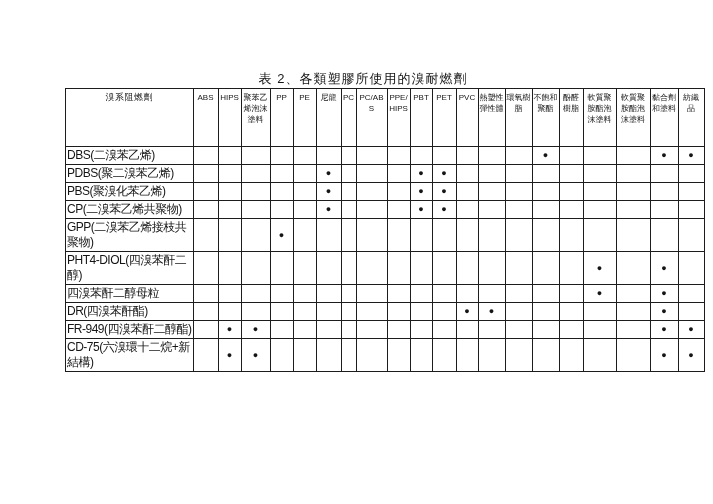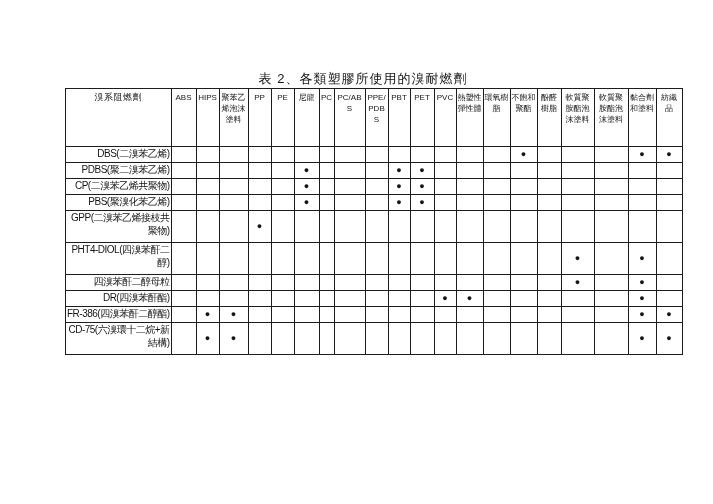--- a/index.html
+++ b/index.html
@@ -19,21 +19,21 @@
   }
   th.colhead{
     font-weight:normal;font-size:8px;text-align:center;vertical-align:top;
     padding:3px 1px;line-height:1.4;overflow-wrap:break-word;word-break:break-all;
   }
   th.corner{
     font-weight:normal;font-size:9px;text-align:center;vertical-align:top;
     padding:2px 1px;letter-spacing:0.5px;
   }
   td.label{
-    font-size:10px;letter-spacing:-0.5px;text-align:right;vertical-align:top;
+    font-size:12px;letter-spacing:-0.5px;text-align:left;vertical-align:top;
     padding:1px 1px;line-height:1.25;
   }
   tr.single td.label{white-space:nowrap;}
   td.cell{
     text-align:center;vertical-align:middle;font-size:9px;line-height:1;padding:0;
   }
 </style>
 </head>
 <body>
 
@@ -67,21 +67,21 @@
         <tr style="height: 58px;">
           <th class="corner">溴系阻燃劑</th>
           <th class="colhead">ABS</th>
           <th class="colhead">HIPS</th>
           <th class="colhead">聚苯乙烯泡沫塗料</th>
           <th class="colhead">PP</th>
           <th class="colhead">PE</th>
           <th class="colhead">尼龍</th>
           <th class="colhead">PC</th>
           <th class="colhead">PC/ABS</th>
-          <th class="colhead">PPE/PDBS</th>
+          <th class="colhead">PPE/HIPS</th>
           <th class="colhead">PBT</th>
           <th class="colhead">PET</th>
           <th class="colhead">PVC</th>
           <th class="colhead">熱塑性彈性體</th>
           <th class="colhead">環氧樹脂</th>
           <th class="colhead">不飽和聚酯</th>
           <th class="colhead">酚醛樹脂</th>
           <th class="colhead">軟質聚胺酯泡沫塗料</th>
           <th class="colhead">軟質聚胺酯泡沫塗料</th>
           <th class="colhead">黏合劑和塗料</th>
@@ -129,44 +129,44 @@
           <td class="cell"></td>
           <td class="cell"></td>
           <td class="cell"></td>
           <td class="cell"></td>
           <td class="cell"></td>
           <td class="cell"></td>
           <td class="cell"></td>
           <td class="cell"></td>
         </tr>
         <tr class="single" style="height: 16px;">
+          <td class="label">PBS(聚溴化苯乙烯)</td>
+          <td class="cell"></td>
+          <td class="cell"></td>
+          <td class="cell"></td>
+          <td class="cell"></td>
+          <td class="cell"></td>
+          <td class="cell">●</td>
+          <td class="cell"></td>
+          <td class="cell"></td>
+          <td class="cell"></td>
+          <td class="cell">●</td>
+          <td class="cell">●</td>
+          <td class="cell"></td>
+          <td class="cell"></td>
+          <td class="cell"></td>
+          <td class="cell"></td>
+          <td class="cell"></td>
+          <td class="cell"></td>
+          <td class="cell"></td>
+          <td class="cell"></td>
+          <td class="cell"></td>
+        </tr>
+        <tr class="single" style="height: 16px;">
           <td class="label">CP(二溴苯乙烯共聚物)</td>
-          <td class="cell"></td>
-          <td class="cell"></td>
-          <td class="cell"></td>
-          <td class="cell"></td>
-          <td class="cell"></td>
-          <td class="cell">●</td>
-          <td class="cell"></td>
-          <td class="cell"></td>
-          <td class="cell"></td>
-          <td class="cell">●</td>
-          <td class="cell">●</td>
-          <td class="cell"></td>
-          <td class="cell"></td>
-          <td class="cell"></td>
-          <td class="cell"></td>
-          <td class="cell"></td>
-          <td class="cell"></td>
-          <td class="cell"></td>
-          <td class="cell"></td>
-          <td class="cell"></td>
-        </tr>
-        <tr class="single" style="height: 16px;">
-          <td class="label">PBS(聚溴化苯乙烯)</td>
           <td class="cell"></td>
           <td class="cell"></td>
           <td class="cell"></td>
           <td class="cell"></td>
           <td class="cell"></td>
           <td class="cell">●</td>
           <td class="cell"></td>
           <td class="cell"></td>
           <td class="cell"></td>
           <td class="cell">●</td>
@@ -267,21 +267,21 @@
           <td class="cell">●</td>
           <td class="cell"></td>
           <td class="cell"></td>
           <td class="cell"></td>
           <td class="cell"></td>
           <td class="cell"></td>
           <td class="cell">●</td>
           <td class="cell"></td>
         </tr>
         <tr class="single" style="height: 16px;">
-          <td class="label">FR-386(四溴苯酐二醇酯)</td>
+          <td class="label">FR-949(四溴苯酐二醇酯)</td>
           <td class="cell"></td>
           <td class="cell">●</td>
           <td class="cell">●</td>
           <td class="cell"></td>
           <td class="cell"></td>
           <td class="cell"></td>
           <td class="cell"></td>
           <td class="cell"></td>
           <td class="cell"></td>
           <td class="cell"></td>

